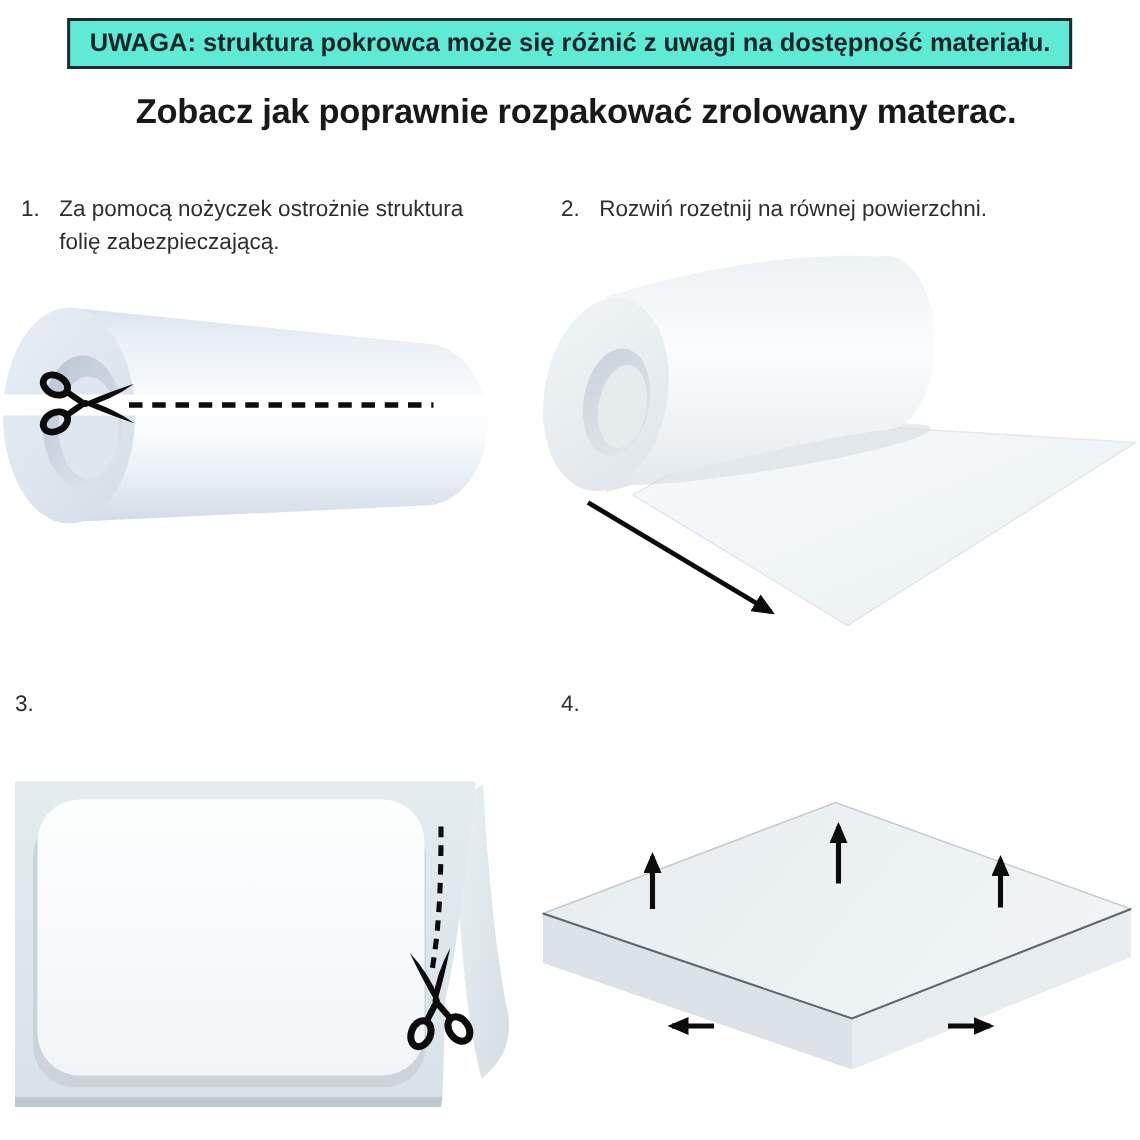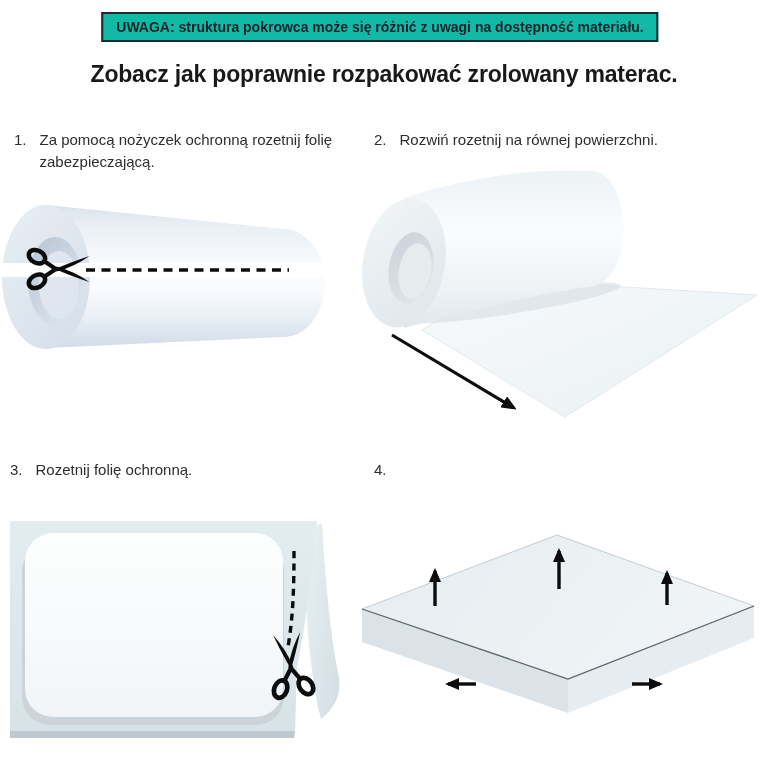--- a/index.html
+++ b/index.html
@@ -1,20 +1,20 @@
 <!DOCTYPE html>
 <html><head>
 <meta charset="utf-8">
 <style>
   html,body{margin:0;padding:0;background:#fff;}
   .page{position:relative;width:760px;height:760px;background:#ffffff;overflow:hidden;
         font-family:"Liberation Sans","DejaVu Sans",sans-serif;}
   .banner{position:absolute;top:12px;left:50%;transform:translateX(-50%);
-          background:#14b8a6;border:2px solid #1c2b33;padding:5px 13px;
-          font-size:14px;font-weight:bold;color:#14242b;white-space:nowrap;}
+          background:#5eead4;border:2px solid #1c2b33;padding:5px 13px;
+          font-size:17px;font-weight:bold;color:#14242b;white-space:nowrap;}
   .title{position:absolute;top:57px;left:0;width:100%;margin:4px;text-align:center;
          font-size:23px;font-weight:bold;color:#191919;letter-spacing:-0.2px;}
   .step-text{position:absolute;display:flex;gap:13px;font-size:15px;color:#2e2e2e;line-height:1.45;}
   .step-text .num{flex:0 0 auto;}
   .s1{left:14px;top:129px;} .s1 .txt{max-width:300px;}
   .s2{left:374px;top:129px;width:380px;}
   .s3{left:10px;top:459px;width:340px;}
   .s4{left:374px;top:459px;width:382px;}
   .illus{position:absolute;}
   .i1{left:0;top:185px;} .i2{left:360px;top:165px;}
@@ -40,31 +40,30 @@
   </svg>
 
   <div class="banner">
     <span>UWAGA: struktura pokrowca może się różnić z uwagi na dostępność materiału.</span>
   </div>
 
   <h1 class="title">Zobacz jak poprawnie rozpakować zrolowany materac.</h1>
 
   <div class="step-text s1">
     <span class="num">1.</span>
-    <span class="txt">Za pomocą nożyczek ochronną rozetnij folię zabezpieczającą.</span>
+    <span class="txt">Za pomocą nożyczek ostrożnie struktura folię zabezpieczającą.</span>
   </div>
 
   <div class="step-text s2">
     <span class="num">2.</span>
     <span class="txt">Rozwiń rozetnij na równej powierzchni.</span>
   </div>
 
   <div class="step-text s3">
     <span class="num">3.</span>
-    <span class="txt">Rozetnij folię ochronną.</span>
   </div>
 
   <div class="step-text s4">
     <span class="num">4.</span>
   </div>
 
   <svg class="illus i1" width="330" height="260" viewBox="0 0 330 260">
     <defs>
       <linearGradient id="g1body" x1="0" y1="0" x2="0" y2="1">
         <stop offset="0" stop-color="#d9e2ec"></stop>

